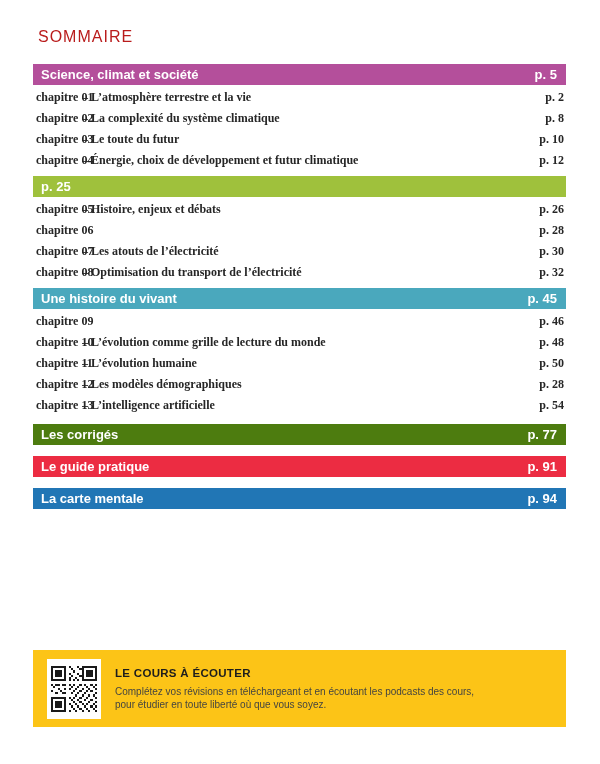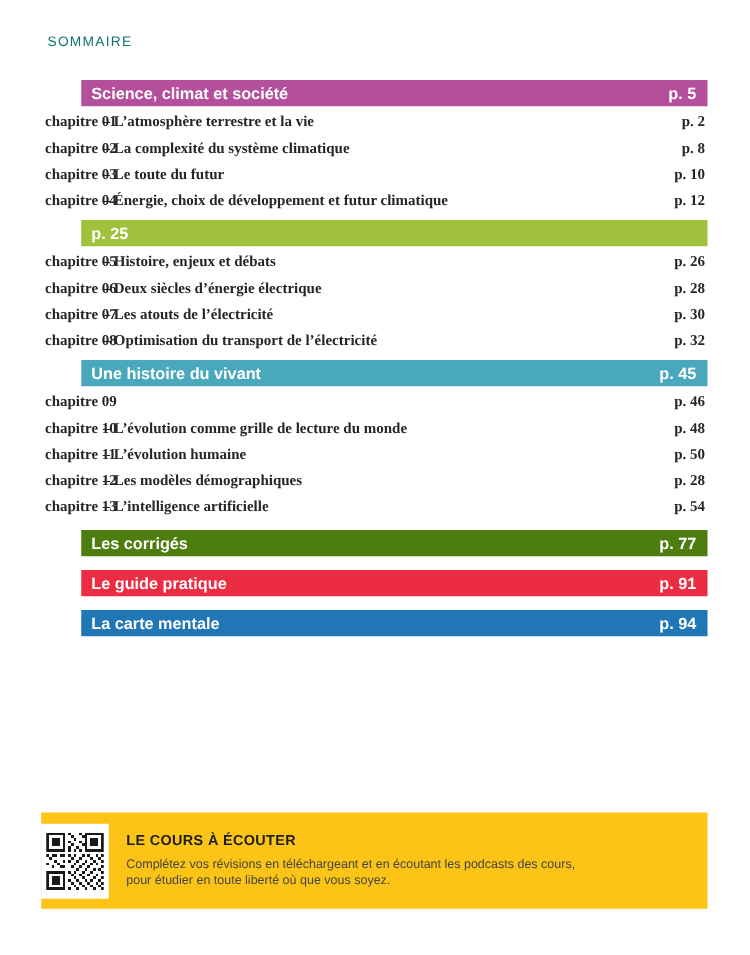--- a/index.html
+++ b/index.html
@@ -2,46 +2,46 @@
 <html><head>
 <meta charset="utf-8">
 <style>
   html,body{margin:0;padding:0;background:#fff;}
   .page{
     position:relative;width:600px;height:764px;background:#ffffff;overflow:hidden;
     font-family:"Liberation Sans","DejaVu Sans",sans-serif;
   }
   .page-title{
     position:absolute;left:38px;top:28px;
-    font-size:11px;letter-spacing:1px;color:#0f766e;
+    font-size:16px;letter-spacing:1px;color:#b91c1c;
   }
   .toc{
     position:absolute;left:33px;top:64px;width:533px;
     display:flex;flex-direction:column;
   }
   .section-bar{
     height:21px;flex:none;display:flex;align-items:center;justify-content:space-between;
     padding:0 9px 0 8px;box-sizing:border-box;
-    color:#ffffff;font-weight:bold;font-size:13px;margin-left:32px;
+    color:#ffffff;font-weight:bold;font-size:13px;
   }
   .bar-label{white-space:nowrap;}
   .bar-page{white-space:nowrap;}
   .rows{margin-top:2px;display:flex;flex-direction:column;}
   .row{
     height:21px;flex:none;display:flex;align-items:center;
     padding:0 2px 0 3px;box-sizing:border-box;
     font-family:"Liberation Serif","DejaVu Serif",serif;
     font-weight:bold;font-size:12px;color:#262626;
   }
   .ch-num{width:46px;flex:none;white-space:nowrap;}
   .ch-title{flex:1;white-space:nowrap;overflow:hidden;}
   .ch-page{margin-left:auto;white-space:nowrap;}
   .footer{
     position:absolute;left:33px;top:650px;width:533px;height:77px;
-    display:flex;align-items:center;box-sizing:border-box;
+    display:flex;align-items:center;box-sizing:border-box;padding-left:14px;
   }
   .qr-box{
     width:54px;height:60px;background:#ffffff;flex:none;
     display:flex;align-items:center;justify-content:center;
   }
   .footer-text{margin-left:14px;display:flex;flex-direction:column;}
   .footer-title{
     font-size:11.5px;font-weight:bold;color:#1d1d1d;letter-spacing:0.3px;margin-bottom:6px;
   }
   .footer-line{font-size:10px;line-height:13px;color:#454540;}
@@ -84,21 +84,20 @@
         <span class="bar-page">p. 25</span>
       </div>
       <div class="rows">
         <div class="row">
           <span class="ch-num">chapitre 05</span>
           <span class="ch-title">– Histoire, enjeux et débats</span>
           <span class="ch-page">p. 26</span>
         </div>
         <div class="row">
           <span class="ch-num">chapitre 06</span>
-          <span class="ch-title">– Deux siècles d’énergie électrique</span>
           <span class="ch-page">p. 28</span>
         </div>
         <div class="row">
           <span class="ch-num">chapitre 07</span>
           <span class="ch-title">– Les atouts de l’électricité</span>
           <span class="ch-page">p. 30</span>
         </div>
         <div class="row">
           <span class="ch-num">chapitre 08</span>
           <span class="ch-title">– Optimisation du transport de l’électricité</span>

